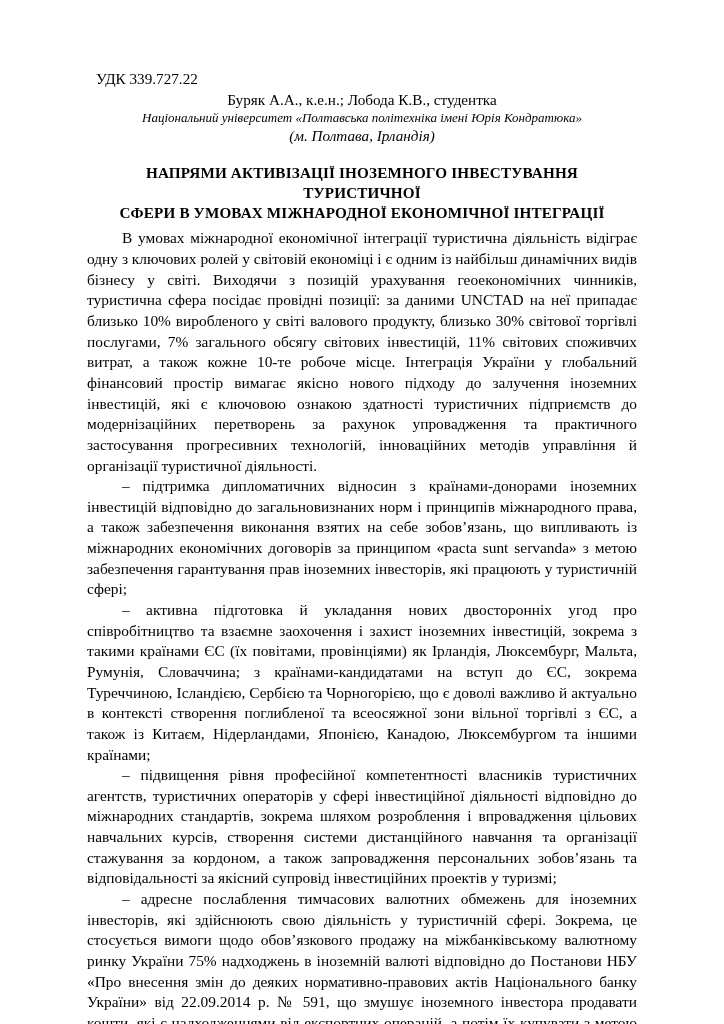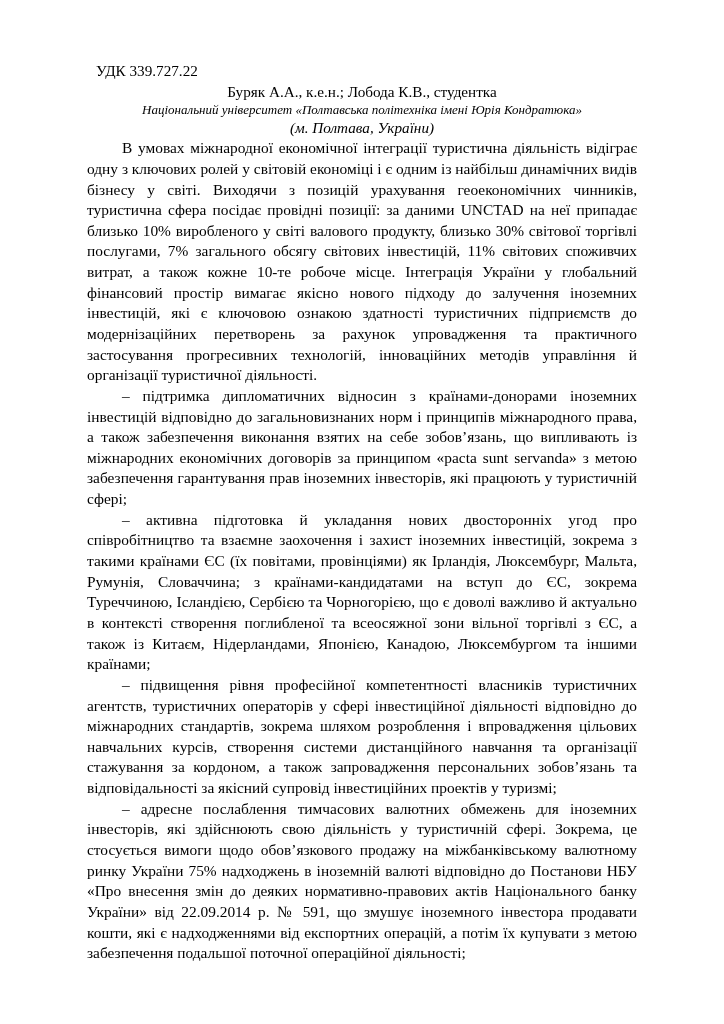--- a/index.html
+++ b/index.html
@@ -27,21 +27,21 @@
   
   .content {
     position: absolute;
     left: 87px;
     top: 62px;
     width: 550px;
   }
   .udk {
     font-size: 15.2px;
     line-height: 1.24;
-    margin: 0 0 1px 9px;
+    margin: 8px 0 1px 9px;
     text-align: left;
     white-space: nowrap;
   }
   .byline {
     font-size: 15.2px;
     line-height: 1.30;
     text-align: center;
     margin: 0;
   }
   .affiliation {
@@ -87,22 +87,26 @@
 
 <div class="page">
   <div class="content">
 
     <div class="udk">УДК 339.727.22</div>
 
     <div class="byline">Буряк А.А., к.е.н.; Лобода К.В., студентка</div>
 
     <div class="affiliation">Національний університет «Полтавська політехніка імені Юрія Кондратюка»</div>
 
-    <div class="city">(м. Полтава, України)</div>
+    <div class="city">(м. Полтава, Ірландія)</div>
 
+    <div class="doc-title">
+      <span class="tl">НАПРЯМИ АКТИВІЗАЦІЇ ІНОЗЕМНОГО ІНВЕСТУВАННЯ ТУРИСТИЧНОЇ</span>
+      <span class="tl">СФЕРИ В УМОВАХ МІЖНАРОДНОЇ ЕКОНОМІЧНОЇ ІНТЕГРАЦІЇ</span>
+    </div>
 
     <p class="body-par last-line-nojustify">В умовах міжнародної економічної інтеграції туристична діяльність відіграє одну з ключових ролей у світовій економіці і є одним із найбільш динамічних видів бізнесу у світі. Виходячи з позицій урахування геоекономічних чинників, туристична сфера посідає провідні позиції: за даними UNCTAD на неї припадає близько 10% виробленого у світі валового продукту, близько 30% світової торгівлі послугами, 7% загального обсягу світових інвестицій, 11% світових споживчих витрат, а також кожне 10-те робоче місце. Інтеграція України у глобальний фінансовий простір вимагає якісно нового підходу до залучення іноземних інвестицій, які є ключовою ознакою здатності туристичних підприємств до модернізаційних перетворень за рахунок упровадження та практичного застосування прогресивних технологій, інноваційних методів управління й організації туристичної діяльності.</p>
 
 
     <p class="body-par last-line-nojustify">– підтримка дипломатичних відносин з країнами-донорами іноземних інвестицій відповідно до загальновизнаних норм і принципів міжнародного права, а також забезпечення виконання взятих на себе зобов’язань, що випливають із міжнародних економічних договорів за принципом «pacta sunt servanda» з метою забезпечення гарантування прав іноземних інвесторів, які працюють у туристичній сфері;</p>
 
     <p class="body-par last-line-nojustify">– активна підготовка й укладання нових двосторонніх угод про співробітництво та взаємне заохочення і захист іноземних інвестицій, зокрема з такими країнами ЄС (їх повітами, провінціями) як Ірландія, Люксембург, Мальта, Румунія, Словаччина; з країнами-кандидатами на вступ до ЄС, зокрема Туреччиною, Ісландією, Сербією та Чорногорією, що є доволі важливо й актуально в контексті створення поглибленої та всеосяжної зони вільної торгівлі з ЄС, а також із Китаєм, Нідерландами, Японією, Канадою, Люксембургом та іншими країнами;</p>
 
     <p class="body-par last-line-nojustify">– підвищення рівня професійної компетентності власників туристичних агентств, туристичних операторів у сфері інвестиційної діяльності відповідно до міжнародних стандартів, зокрема шляхом розроблення і впровадження цільових навчальних курсів, створення системи дистанційного навчання та організації стажування за кордоном, а також запровадження персональних зобов’язань та відповідальності за якісний супровід інвестиційних проектів у туризмі;</p>
 

